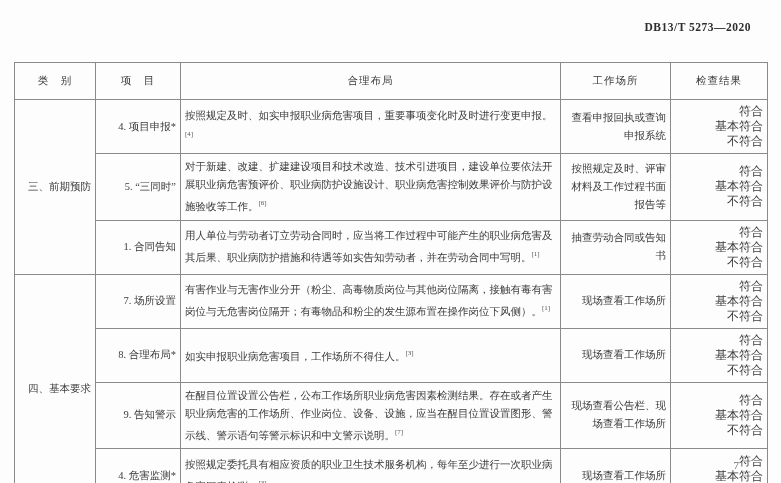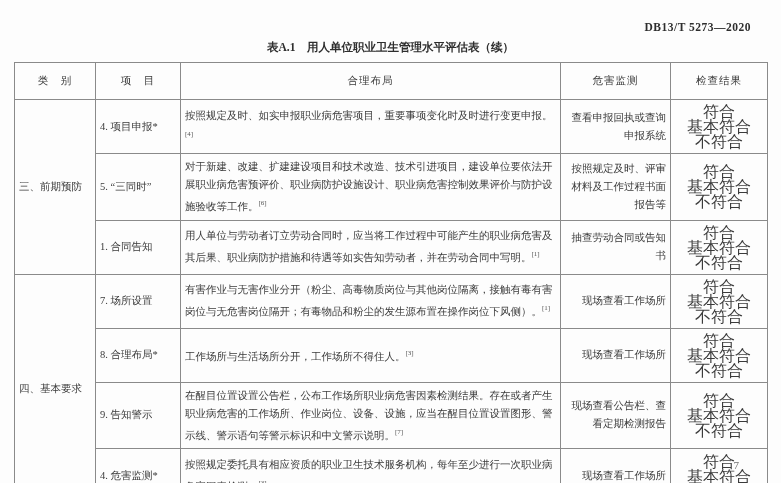--- a/index.html
+++ b/index.html
@@ -28,59 +28,58 @@
     border:1px solid #8a8a8a;
     font-size:10.5px;font-weight:normal;
     vertical-align:middle;
     padding:4px 4px;
     color:#3b3b3b;
   }
   table.eval th{
     text-align:center;height:28px;letter-spacing:1px;
   }
   td.cat,td.item,td.method{
-    text-align:left;line-height:16px;
+    text-align:right;line-height:16px;
   }
   td.method{text-align:right;padding:2px 8px;line-height:18px;}
   td.req{
     text-align:left;padding:3px 9px;line-height:18px;
   }
   td.req sup{font-size:7px;color:#555;}
   td.res{padding:0;}
   td.res div{
-    text-align:center;line-height:15px;font-size:16px;
+    text-align:right;line-height:15px;font-size:12px;
   }
   .page-num{
     position:absolute;top:459px;right:42px;
     font-size:11px;color:#6f6f6f;
   }
 </style>
 </head>
 <body>
 
 <div class="page">
 
   <div class="doc-code">DB13/T 5273—2020</div>
 
-  <div class="table-title">表A.1　用人单位职业卫生管理水平评估表（续）</div>
 
   <table class="eval">
     <colgroup>
       <col style="width:81px">
         <col style="width:85px">
         <col style="width:380px">
         <col style="width:110px">
         <col style="width:97px">
     </colgroup>
     <tbody>
         <tr>
       <th>类　别</th>
       <th>项　目</th>
       <th>合理布局</th>
-      <th>危害监测</th>
+      <th>工作场所</th>
       <th>检查结果</th>
     </tr>
 
     <tr style="height:47px">
       <td class="cat" rowspan="3">三、前期预防</td>
       <td class="item">4. 项目申报*</td>
       <td class="req"><span>按照规定及时、如实申报职业病危害项目，重要事项变化时及时进行变更申报。</span><sup>[4]</sup></td>
       <td class="method">查看申报回执或查询申报系统</td>
       <td class="res">
         <div>符合</div>
@@ -118,33 +117,33 @@
       <td class="method">现场查看工作场所</td>
       <td class="res">
         <div>符合</div>
         <div>基本符合</div>
         <div>不符合</div>
       </td>
     </tr>
 
     <tr style="height:45px">
       <td class="item">8. 合理布局*</td>
-      <td class="req"><span>工作场所与生活场所分开，工作场所不得住人。</span><sup>[3]</sup></td>
+      <td class="req"><span>如实申报职业病危害项目，工作场所不得住人。</span><sup>[3]</sup></td>
       <td class="method">现场查看工作场所</td>
       <td class="res">
         <div>符合</div>
         <div>基本符合</div>
         <div>不符合</div>
       </td>
     </tr>
 
     <tr style="height:63px">
       <td class="item">9. 告知警示</td>
       <td class="req"><span>在醒目位置设置公告栏，公布工作场所职业病危害因素检测结果。存在或者产生职业病危害的工作场所、作业岗位、设备、设施，应当在醒目位置设置图形、警示线、警示语句等警示标识和中文警示说明。</span><sup>[7]</sup></td>
-      <td class="method">现场查看公告栏、查看定期检测报告</td>
+      <td class="method">现场查看公告栏、现场查看工作场所</td>
       <td class="res">
         <div>符合</div>
         <div>基本符合</div>
         <div>不符合</div>
       </td>
     </tr>
 
     <tr style="height:55px">
       <td class="item">4. 危害监测*</td>
       <td class="req"><span>按照规定委托具有相应资质的职业卫生技术服务机构，每年至少进行一次职业病危害因素检测。</span><sup>[3]</sup></td>

